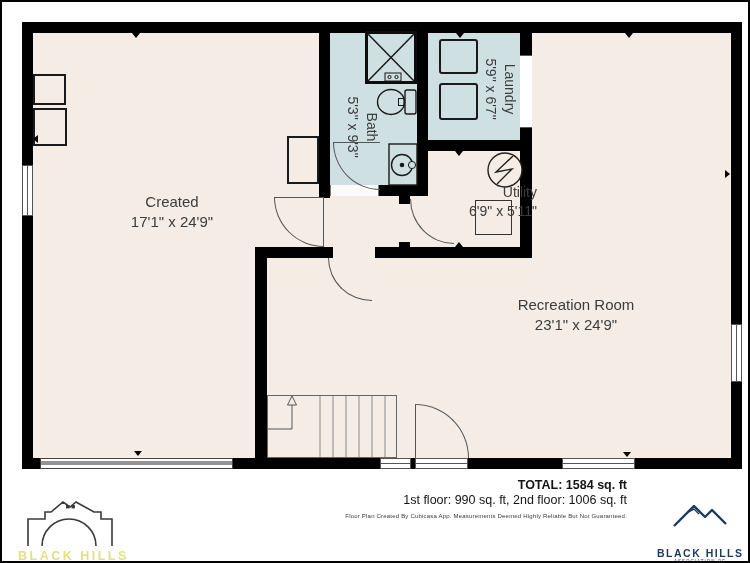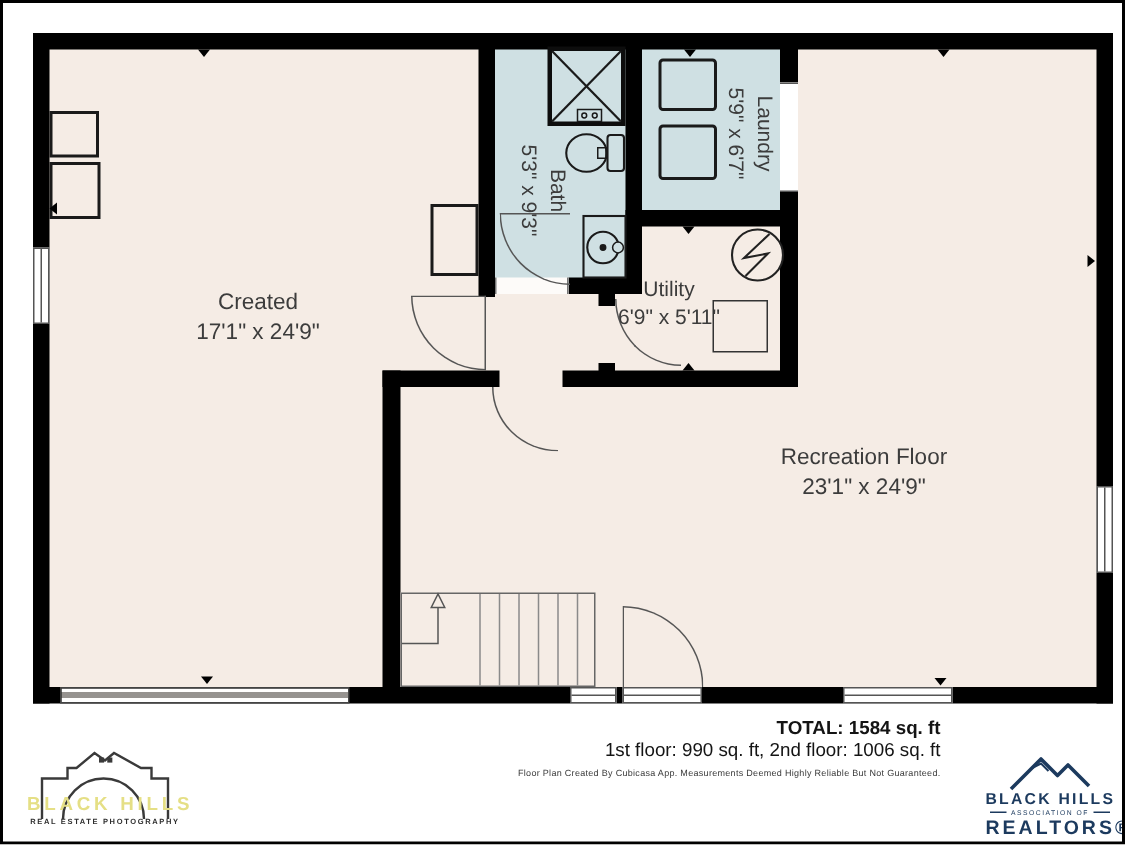--- a/index.html
+++ b/index.html
@@ -28,21 +28,21 @@
   .tick-right{border-top:4px solid transparent;border-bottom:4px solid transparent;border-left:5px solid #000;}
   .room-label{position:absolute;text-align:center;color:#3c3c3c;line-height:1.35;}
   .room-label .rname,.room-label .rdims{white-space:nowrap;}
   .fs15{font-size:15px;}  .fs14{font-size:14px;}
   .rot90{transform:rotate(90deg);}
   .summary{position:absolute;left:125px;top:476px;width:500px;text-align:right;color:#141414;}
   .s-total{font-size:12.5px;font-weight:bold;line-height:14px;}
   .s-line{font-size:12.5px;line-height:12px;margin-top:2px;white-space:nowrap;}
   .s-disc{font-size:6px;color:#3a3a3a;margin-top:7px;letter-spacing:.2px;}
   .logo{position:absolute;}
-  .logo .txt{position:absolute;left:0;right:0;text-align:center;white-space:nowrap;}
+  .logo .txt{position:absolute;left:0;right:0;text-align:center;white-space:nowrap;margin-top:20px;}
   .bh-name{top:31px;font-size:12.5px;font-weight:bold;letter-spacing:2.5px;color:#e5df85;}
   .bh-tag{top:47px;font-size:5px;letter-spacing:1.1px;color:#2e2e2e;font-weight:bold;}
   .r-name{top:27px;font-size:10.5px;font-weight:bold;letter-spacing:1.5px;color:#1c3a5e;}
   .r-assoc{top:39px;font-size:4.5px;letter-spacing:1px;color:#1c3a5e;}
   .r-assoc::before,.r-assoc::after{content:"";display:inline-block;width:11px;height:1px;background:#1c3a5e;vertical-align:middle;margin:0 3px;}
   .r-title{top:44px;font-size:13px;font-weight:bold;letter-spacing:2px;color:#1c3a5e;}
 </style>
 </head>
 <body>
 
@@ -144,26 +144,26 @@
     <div class="rdims">17'1" x 24'9"</div>
   </div>
   <div class="room-label fs14 rot90" style="left:310px;top:106px;width:100px;height:38px;">
     <div class="rname">Bath</div>
     <div class="rdims">5'3" x 9'3"</div>
   </div>
   <div class="room-label fs14 rot90" style="left:446px;top:68px;width:104px;height:38px;">
     <div class="rname">Laundry</div>
     <div class="rdims">5'9" x 6'7"</div>
   </div>
-  <div class="room-label fs14" style="left:384px;top:181px;width:120px;">
+  <div class="room-label fs14" style="left:415px;top:181px;width:120px;text-align:right;">
     <div class="rname">Utility</div>
     <div class="rdims">6'9" x 5'11"</div>
   </div>
   <div class="room-label fs15" style="left:474px;top:293px;width:200px;">
-    <div class="rname">Recreation Floor</div>
+    <div class="rname">Recreation Room</div>
     <div class="rdims">23'1" x 24'9"</div>
   </div>
 
   <div class="summary">
     <div class="s-total">TOTAL: 1584 sq. ft</div>
     <div class="s-line">1st floor: 990 sq. ft, 2nd floor: 1006 sq. ft</div>
     <div class="s-disc">Floor Plan Created By Cubicasa App. Measurements Deemed Highly Reliable But Not Guaranteed.</div>
   </div>
 
   <div class="logo" style="left:16px;top:496px;width:104px;height:62px;">

